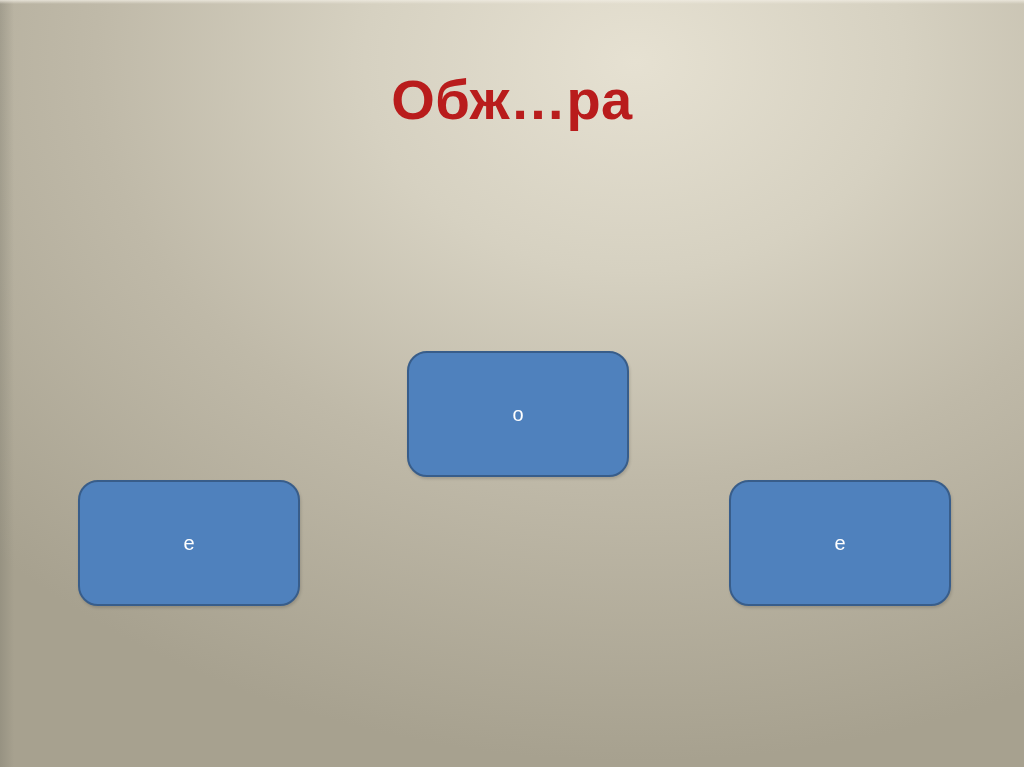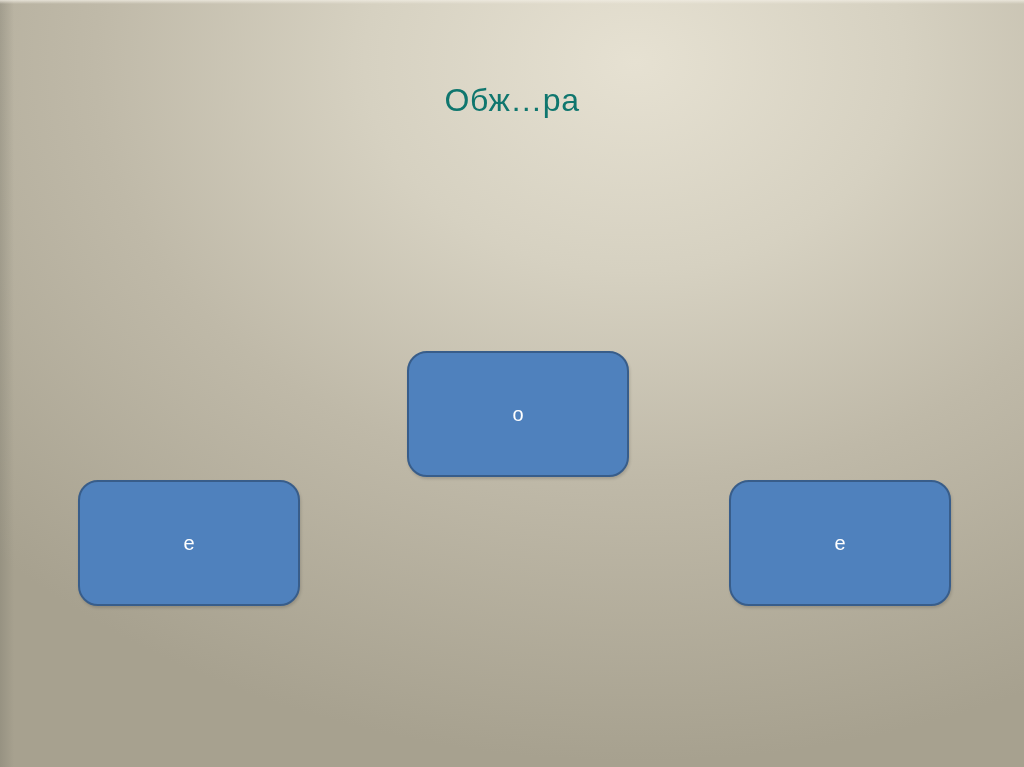--- a/index.html
+++ b/index.html
@@ -26,24 +26,25 @@
       left: 0; top: 0;
       width: 1024px; height: 4px;
       background: linear-gradient(to bottom, rgba(240,236,226,0.8), rgba(240,236,226,0));
     }
     .title {
       position: absolute;
       left: 0;
       top: 70px;
       width: 1024px;
       text-align: center;
-      font-size: 32px;
-      color: #0f766e;
+      font-size: 56px;
+      color: #b91c1c;
       letter-spacing: 0.5px;
       line-height: 60px;
+      font-weight: bold;
     }
     .node {
       position: absolute;
       width: 222px;
       height: 126px;
       box-sizing: border-box;
       background: #4f81bd;
       border: 2.5px solid #385d8a;
       border-radius: 20px;
       display: flex;

